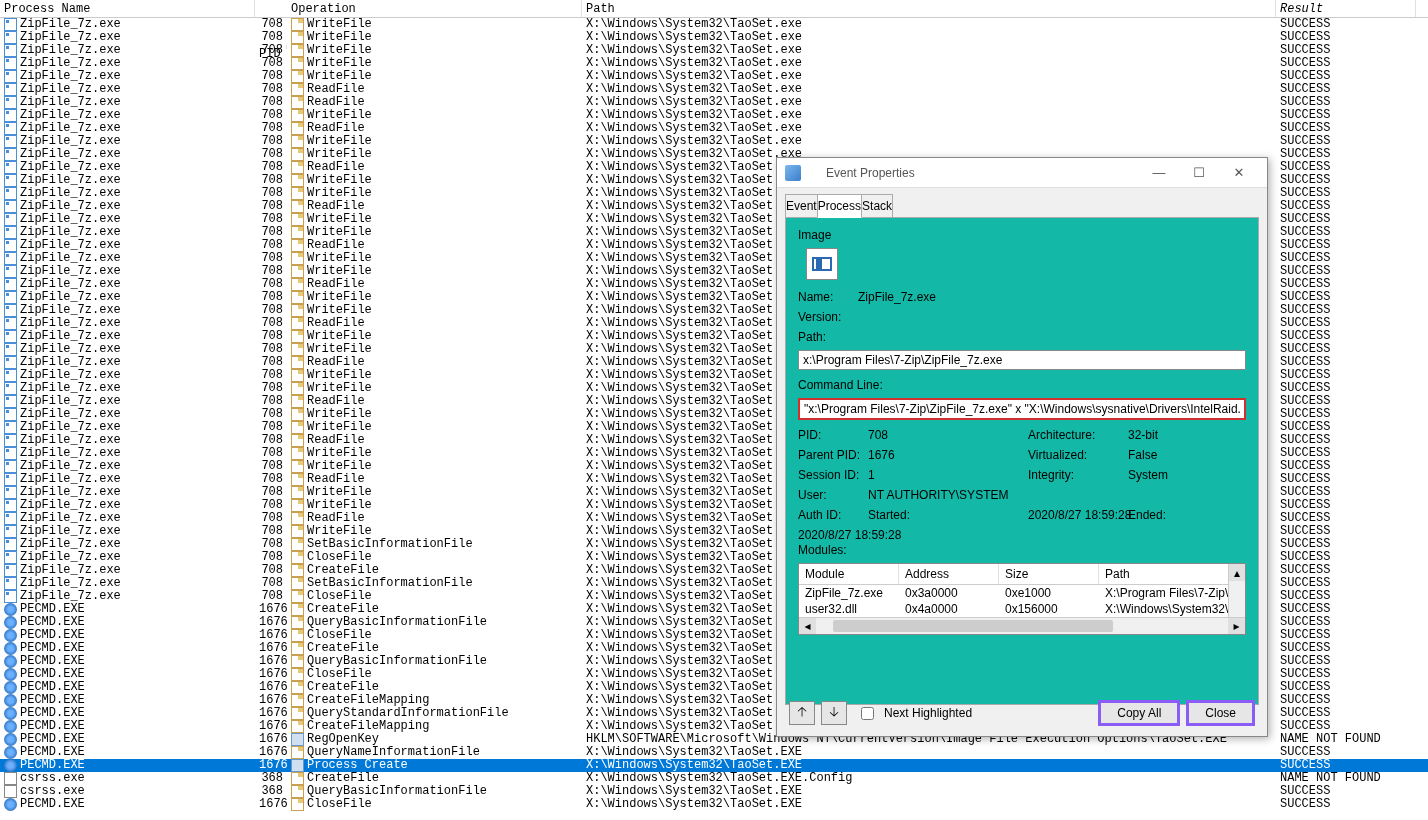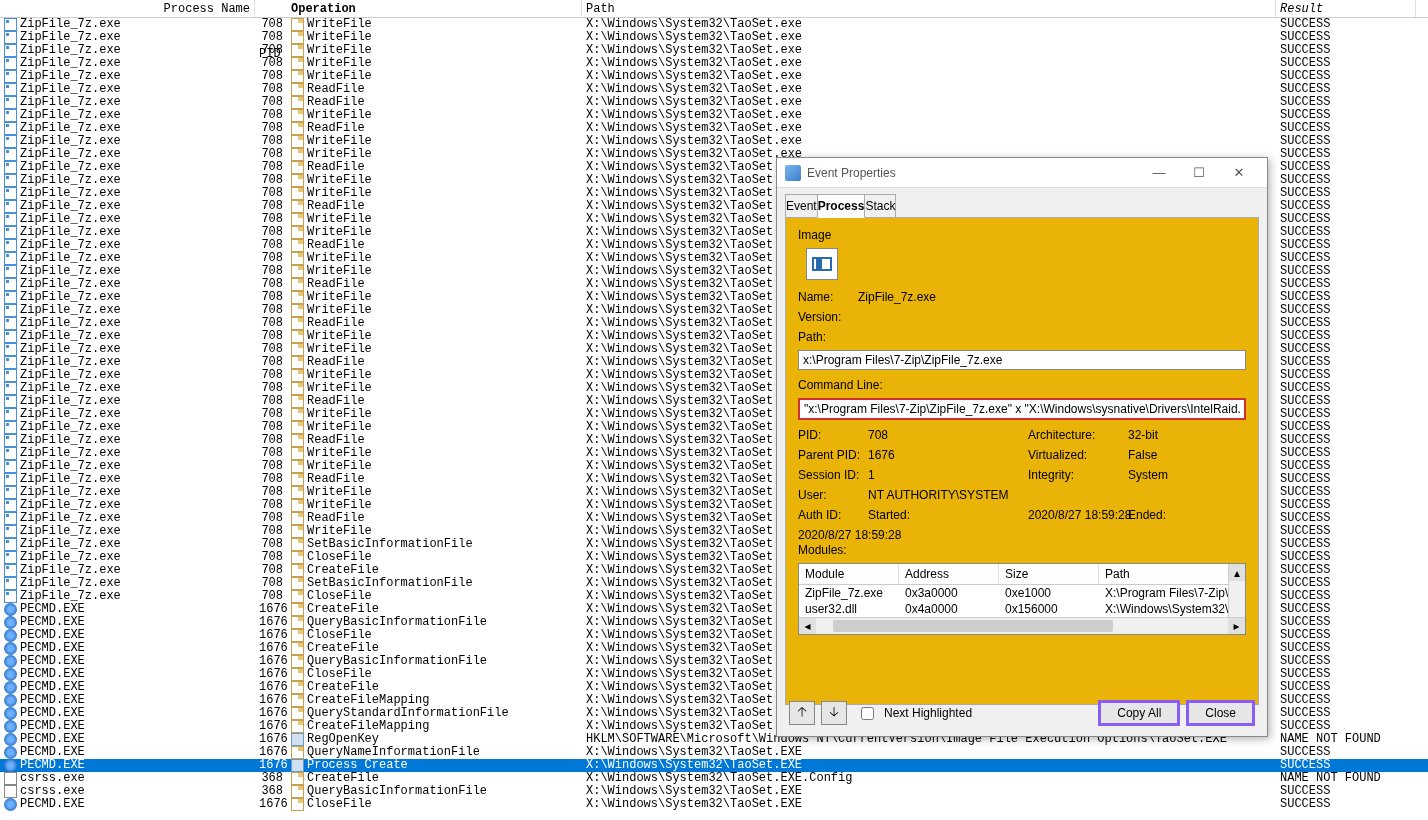--- a/index.html
+++ b/index.html
@@ -1,22 +1,22 @@
 <!DOCTYPE html>
 <html><head>
 <meta charset="utf-8">
 <style>
 * { box-sizing: border-box; margin: 0; padding: 0; }
 body { font-family: Consolas, 'Courier New', monospace; font-size: 12px; background: #fff; color: #000; overflow: hidden; width: 1428px; height: 820px; position: relative; }
 
 .header { display: flex; background: #fff; border-bottom: 1px solid #ccc; height: 18px; font-size: 12px; }
 .header-col { padding: 2px 4px; border-right: 1px solid #e0e0e0; white-space: nowrap; }
-.col-process { width: 255px; text-align: right; }
+.col-process { width: 255px; }
 .col-pid { width: 32px; text-align: left; margin-top: 45px; }
-.col-operation { width: 295px; font-weight: bold; }
+.col-operation { width: 295px; }
 .col-path { width: 694px; }
 .col-result { width: 140px; font-style: italic; }
 
 .rows { position: relative; }
 .row { display: flex; height: 13px; line-height: 13px; white-space: nowrap; }
 .row.selected { background: #0078d7; color: #fff; }
 .cell { padding: 0 4px; overflow: hidden; }
 .cell.c-process { width: 255px; display: flex; align-items: center; }
 .cell.c-pid { width: 32px; text-align: right; }
 .cell.c-operation { width: 295px; display: flex; align-items: center; }
@@ -26,30 +26,30 @@
 .icon { width: 13px; height: 13px; margin-right: 3px; display: inline-block; flex-shrink: 0; }
 .icon-app { background: #fff; border: 1px solid #4a90d9; position: relative; }
 .icon-app::before { content: ''; position: absolute; top: 1px; left: 1px; width: 3px; height: 3px; background: #4a90d9; }
 .icon-pecmd { background: radial-gradient(circle, #6bb0ff 30%, #1a5ca8 90%); border-radius: 50%; }
 .icon-csrss { background: #fff; border: 1px solid #888; }
 .icon-file { background: #fff; border: 1px solid #c9a050; position: relative; }
 .icon-file::before { content: ''; position: absolute; top: 0; left: 6px; right: 0; height: 4px; background: #e6c878; }
 .icon-reg { background: #d0e0f0; border: 1px solid #6a9acb; }
 
 .dialog { position: absolute; left: 776px; top: 157px; width: 492px; height: 580px; background: #f0f0f0; border: 1px solid #888; box-shadow: 2px 2px 8px rgba(0,0,0,0.3); font-family: 'Segoe UI', Tahoma, sans-serif; }
-.titlebar { height: 30px; display: flex; align-items: center; padding: 0 8px; background: #fff; border-bottom: 1px solid #ddd; }
+.titlebar { height: 30px; display: flex; align-items: center; padding: 0 8px; background: #fff; border-bottom: 1px solid #ddd; gap: 19px; }
 .titlebar-icon { width: 16px; height: 16px; margin-right: 6px; background: linear-gradient(135deg, #7ab8f0, #3a7ec8); border-radius: 2px; }
 .titlebar-text { flex: 1; color: #555; font-size: 12px; }
 .titlebar-btns { display: flex; gap: 0; }
 .titlebar-btn { width: 40px; height: 20px; display: flex; align-items: center; justify-content: center; color: #555; font-size: 13px; cursor: pointer; }
 
 .tabs-bar { display: flex; padding: 6px 8px 0; }
 .tab { padding: 4px 0; border: 1px solid #aaa; background: #f0f0f0; margin-right: -1px; font-size: 12px; cursor: pointer; position: relative; }
-.tab.active { background: #fff; border-bottom: 1px solid #fff; z-index: 2; font-weight: bold; }
-.tab-body { margin: 0 8px 8px; border: 1px solid #aaa; background: #eab308; padding: 10px 12px; height: 488px; position: relative; top: -1px; }
+.tab.active { background: #fff; border-bottom: 1px solid #fff; z-index: 2; }
+.tab-body { margin: 0 8px 8px; border: 1px solid #aaa; background: #14b8a6; padding: 10px 12px; height: 488px; position: relative; top: -1px; }
 
 .group-label { font-size: 12px; color: #000; margin-bottom: 6px; }
 .img-icon-big { width: 32px; height: 32px; border: 1px solid #888; margin: 0 0 10px 8px; background: #fff; display: flex; align-items: center; justify-content: center; }
 .img-icon-big-inner { width: 20px; height: 14px; border: 2px solid #2a6ab0; background: #fff; position: relative; }
 .img-icon-big-inner::before { content: ''; position: absolute; left: 2px; top: 0; bottom: 0; width: 6px; background: #2a6ab0; }
 
 .field-row { display: flex; font-size: 12px; margin-bottom: 6px; }
 .field-label { width: 60px; }
 .field-val { flex: 1; }
 .input-box { width: 100%; border: 1px solid #888; padding: 2px 4px; font-size: 12px; background: #fff; font-family: inherit; }

